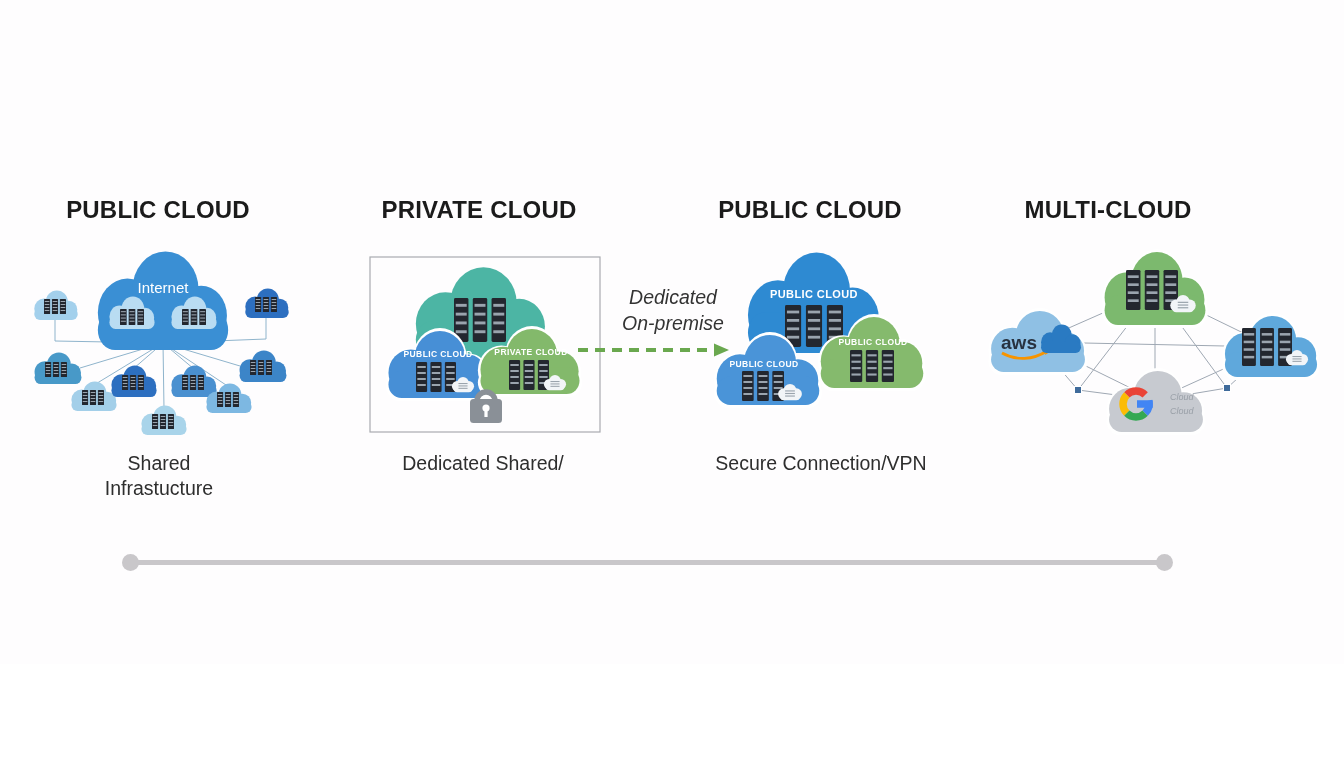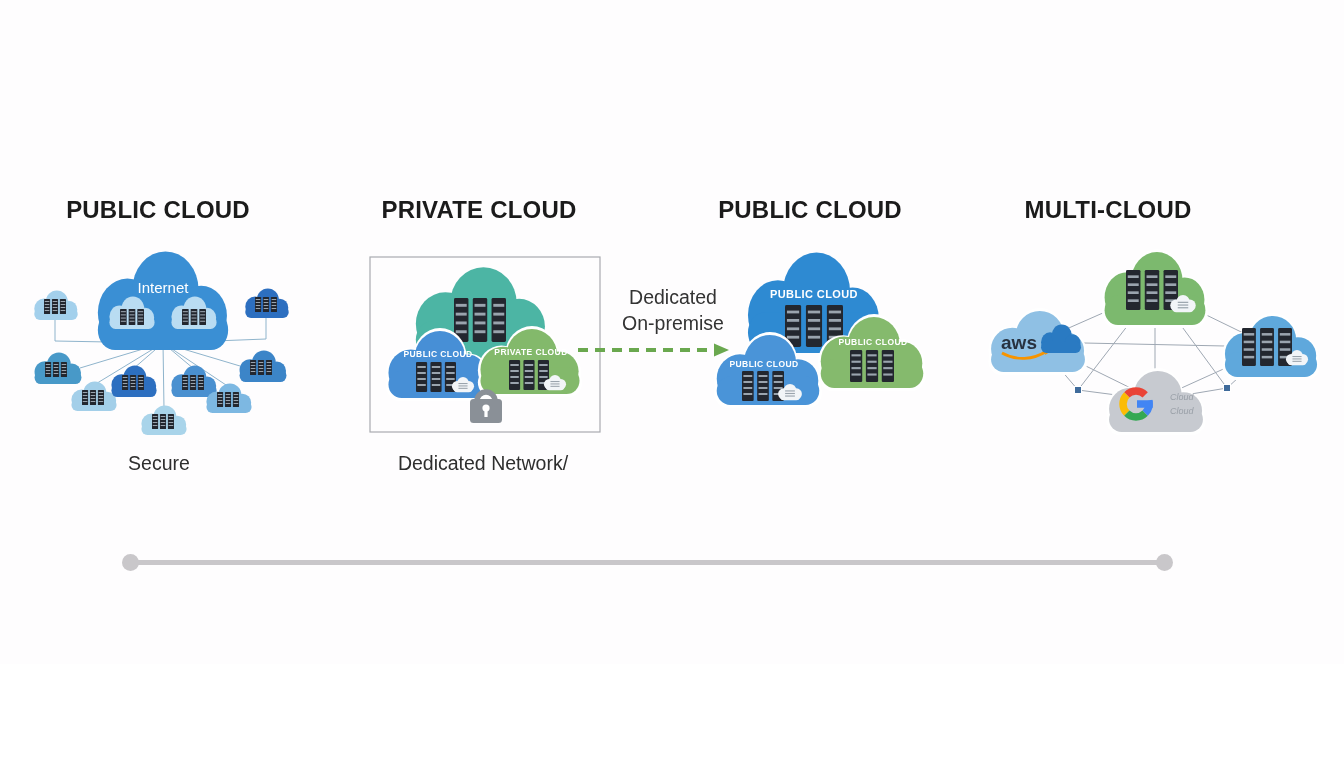--- a/index.html
+++ b/index.html
@@ -3,21 +3,21 @@
 <meta charset="utf-8">
 <style>
   html,body{margin:0;padding:0;background:#ffffff;}
   .canvas{position:relative;width:1344px;height:664px;background:#fefdfe;overflow:hidden;
           font-family:"Liberation Sans", sans-serif;}
   .title{position:absolute;top:196px;width:300px;text-align:center;font-size:24px;
          font-weight:700;color:#1b1b1b;letter-spacing:.2px;}
   .caption{position:absolute;top:451px;width:300px;text-align:center;font-size:19.5px;
            color:#2e2e2e;line-height:25px;}
   .connector-label{position:absolute;left:598px;top:284px;width:150px;text-align:center;
-           font-size:19.5px;color:#333;line-height:26px;}
+           font-size:19.5px;color:#333;line-height:26px;font-style:italic;}
   .illu{position:absolute;}
   .timeline-line{position:absolute;left:134px;top:560px;width:1026px;height:5px;
            background:#c9c7ca;border-radius:3px;}
   .timeline-dot{position:absolute;top:554px;width:17px;height:17px;border-radius:50%;
            background:#c9c7ca;}
   .cloud-label{fill:#ffffff;font-weight:700;letter-spacing:.4px;}
   text{font-family:"Liberation Sans", sans-serif;}
 </style>
 </head>
 <body>
@@ -226,23 +226,27 @@
         <path d="M -9.19 9.19 A 13 13 0 0 0 9.19 9.19" stroke="#34a853"></path>
         <path d="M 9.19 9.19 A 13 13 0 0 0 12.56 -3.36" stroke="#4285f4"></path>
         <rect x="1" y="-3.75" width="15.8" height="7.5" fill="#4285f4" stroke="none"></rect>
       </g>
       <text x="192" y="162" fill="#9aa0a8" font-size="9" font-style="italic">Cloud</text>
       <text x="192" y="176" fill="#9aa0a8" font-size="9" font-style="italic">Cloud</text>
     </g>
   </svg>
 
   <div class="caption" style="left:9px">
-    <div>Secure</div>
+    <div>Shared</div>
+    <div>Infrastucture</div>
   </div>
   <div class="caption" style="left:333px">
-    <div>Dedicated Network/</div>
+    <div>Dedicated Shared/</div>
+  </div>
+  <div class="caption" style="left:671px">
+    <div>Secure Connection/VPN</div>
   </div>
 
   <div class="timeline-line"></div>
   <div class="timeline-dot" style="left:122px"></div>
   <div class="timeline-dot" style="left:1156px"></div>
 
 </div>
 
 </body></html>

